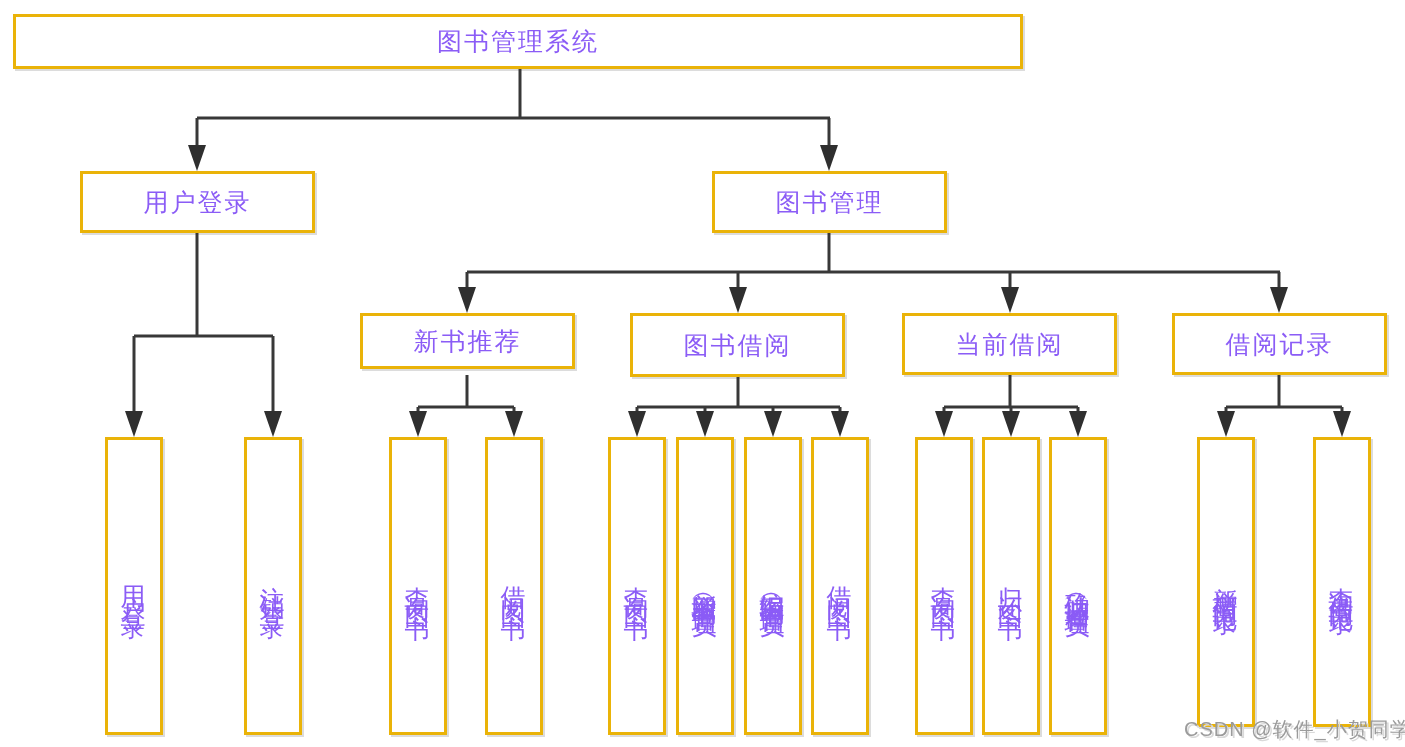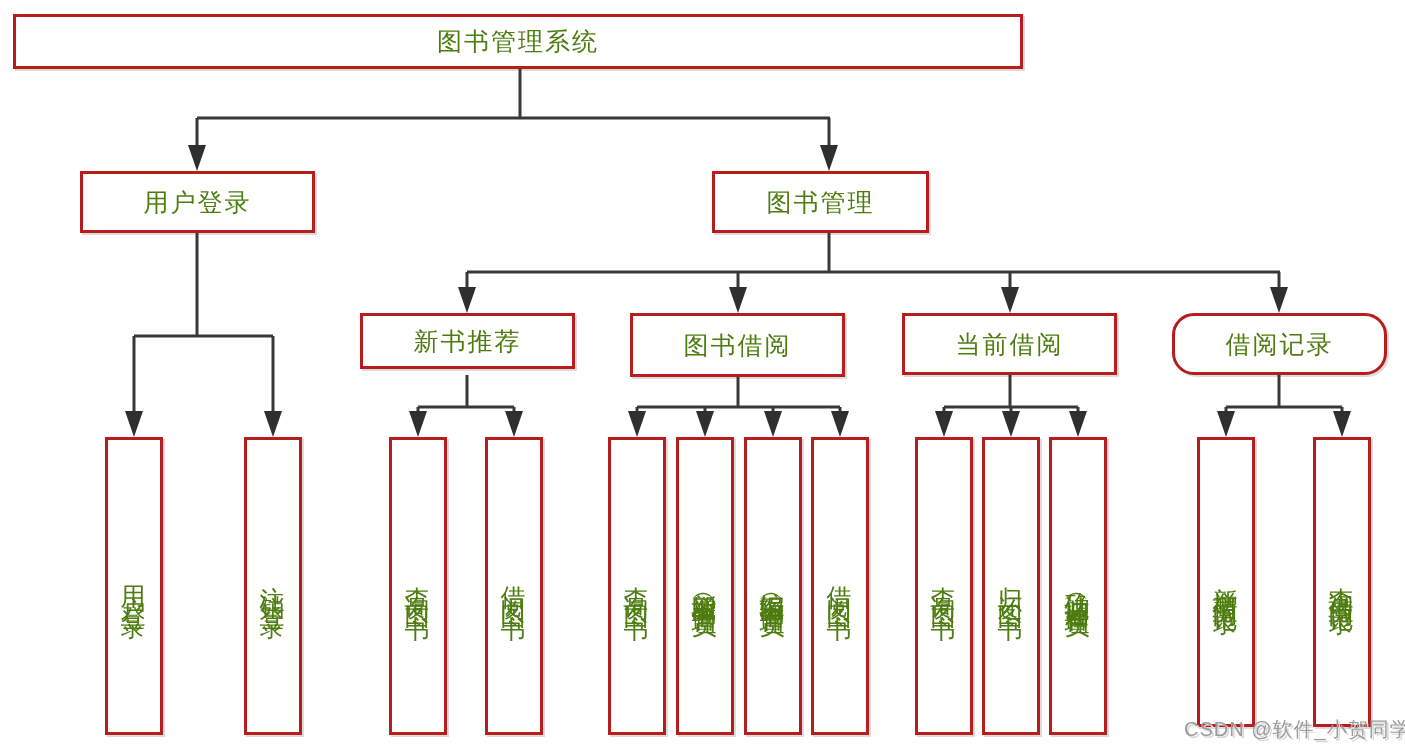--- a/index.html
+++ b/index.html
@@ -9,50 +9,50 @@
     height: 747px;
     background: #ffffff;
     font-family: "Liberation Sans", sans-serif;
     overflow: hidden;
   }
   svg.wires { position: absolute; left: 0; top: 0; z-index: 0; }
   .node {
     position: absolute;
     box-sizing: border-box;
     background: #ffffff;
-    border: 3px solid #b91c1c;
+    border: 3px solid #eab308;
     box-shadow: 2px 2px 0 rgba(60,60,60,0.18);
     display: flex;
     align-items: center;
     justify-content: center;
-    color: #4d7c0f;
+    color: #8b5cf6;
     font-size: 25px;
     letter-spacing: 2px;
     z-index: 1;
     white-space: nowrap;
   }
   .leaf {
     writing-mode: vertical-rl;
     text-orientation: mixed;
     font-size: 25px;
   }
   .ls4 { letter-spacing: 10px; }
   .ls6 { letter-spacing: 5px; }
   .ls9 { letter-spacing: 3px; }
 
   
   .n-root   { left: 13px;  top: 14px;  width: 1010px; height: 55px; }
   
   .n-login  { left: 80px;  top: 171px; width: 235px; height: 62px; }
-  .n-mgmt   { left: 712px; top: 171px; width: 217px; height: 62px; }
+  .n-mgmt   { left: 712px; top: 171px; width: 235px; height: 62px; }
   
   .n-rec    { left: 360px;  top: 313px; width: 215px; height: 56px; }
   .n-bor    { left: 630px;  top: 313px; width: 215px; height: 64px; }
   .n-cur    { left: 902px;  top: 313px; width: 215px; height: 62px; }
-  .n-his    { left: 1172px; top: 313px; width: 215px; height: 62px; border-radius: 22px; }
+  .n-his    { left: 1172px; top: 313px; width: 215px; height: 62px; }
   
   .lf { top: 437px; width: 58px; height: 298px; }
   .l-a1 { left: 105px; }
   .l-a2 { left: 244px; }
   .l-b1 { left: 389px; }
   .l-b2 { left: 485px; }
   .l-c1 { left: 608px; }
   .l-c2 { left: 676px; }
   .l-c3 { left: 744px; }
   .l-c4 { left: 811px; }

